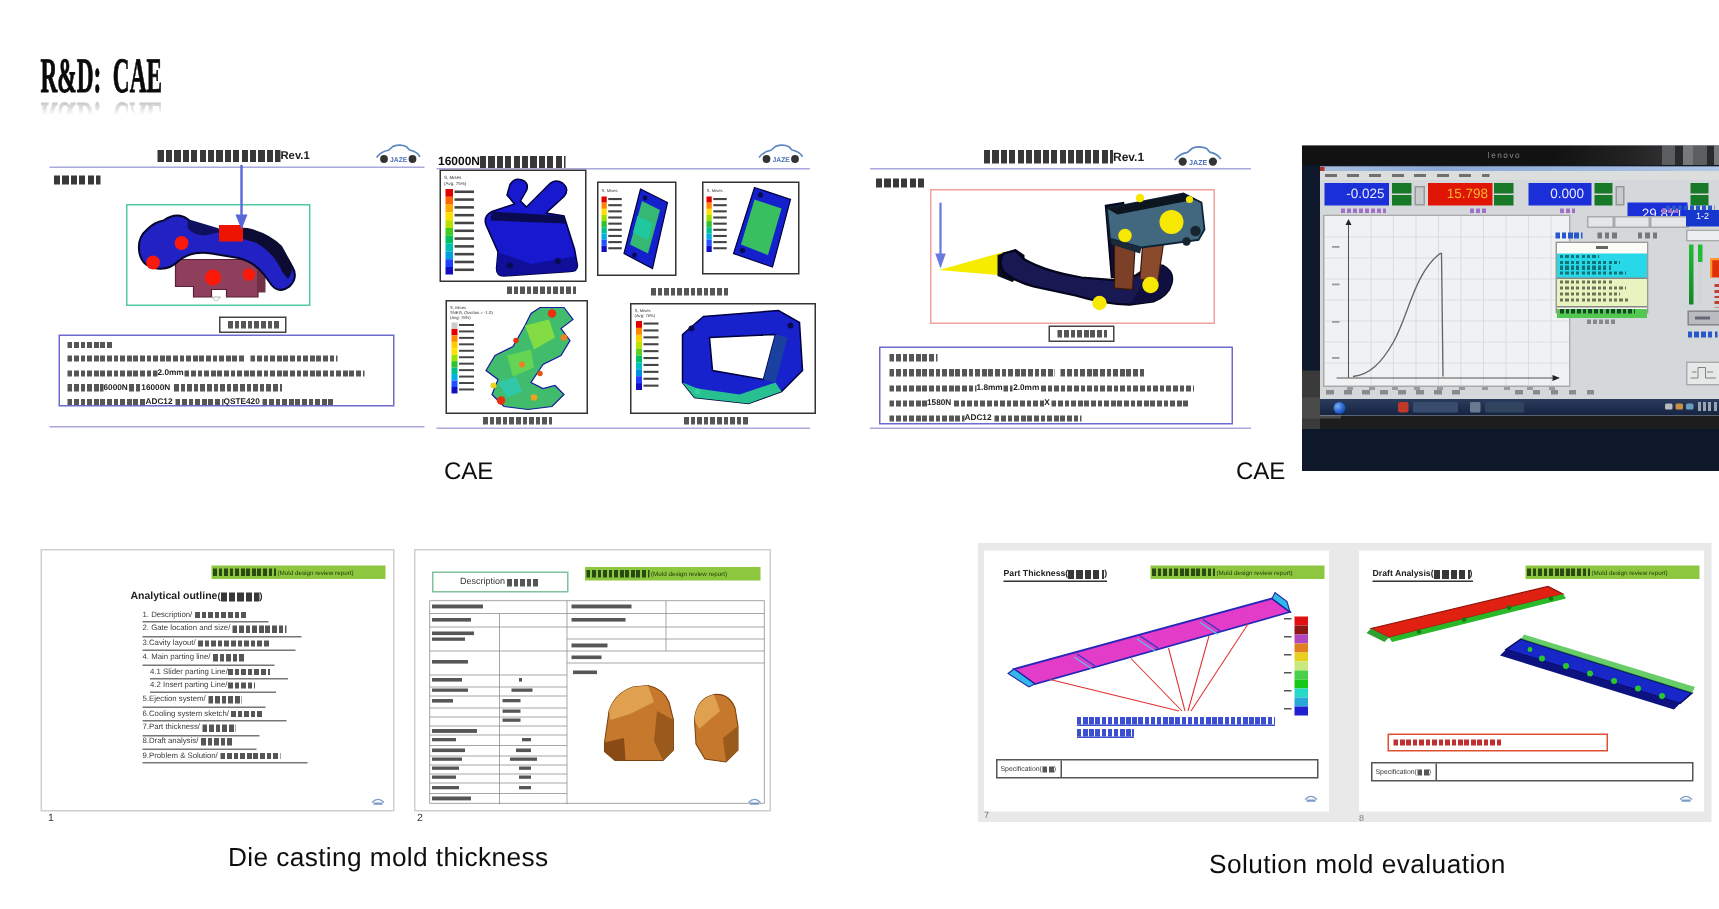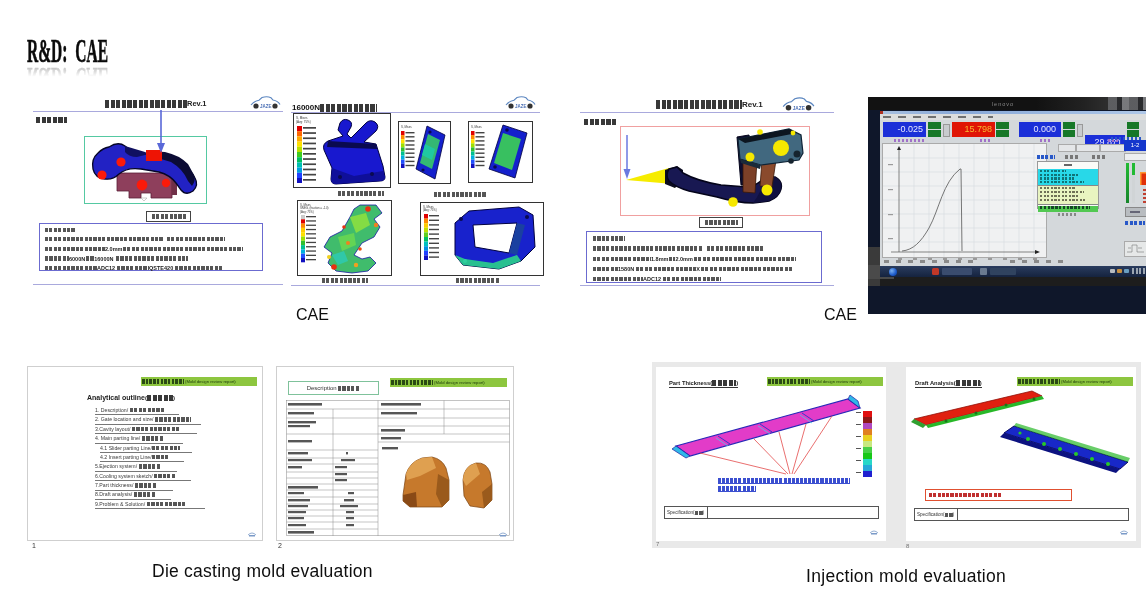--- a/index.html
+++ b/index.html
@@ -675,21 +675,21 @@
       </g>
     </svg>
   </div>
   <svg class="abs" style="left:221px;bottom:3px;" width="10" height="7">
       <path d="M1 5 Q5 1 9 5" stroke="#7a9ac8" fill="none" stroke-width="0.8"></path>
       <rect x="2" y="5" width="6" height="1.5" fill="#7a9ac8"></rect>
     </svg>
 </div>
 <div class="abs" style="left:32px;top:542px;font-size:7px;color:#333;">1</div>
 <div class="abs" style="left:278px;top:542px;font-size:7px;color:#333;">2</div>
-<div class="abs" style="left:152px;top:561px;font-size:17.5px;letter-spacing:0.25px;color:#0e0e0e;">Die casting mold evaluation</div>
+<div class="abs" style="left:152px;top:561px;font-size:17.5px;letter-spacing:0.25px;color:#0e0e0e;">Die casting mold thickness</div>
 
 <div class="abs" style="left:652px;top:362px;width:489px;height:186px;background:#e9e9e9;">
   <div class="abs" id="bra" style="left:4px;top:5px;width:230px;height:174px;background:#fff;">
     <div class="abs row" style="left:13px;top:13px;border-bottom:0.7px solid #333;padding-bottom:1px;">
       <span style="font-size:5.8px;font-weight:bold;color:#222;white-space:nowrap;">Part Thickness(</span>
         <span class="cjb" style="width:24px;height:5.5px;display:inline-block;"></span>
         <span style="font-size:5.8px;font-weight:bold;color:#222;">)</span>
     </div>
     <div class="abs row" style="left:111px;top:10px;width:116px;height:9px;background:#8dc63f;padding:0 1px;box-sizing:border-box;">
       <div class="cjg" style="width:42px;height:5px;"></div>
@@ -805,13 +805,13 @@
       <div style="width:0.5px;height:11px;background:#555;margin-left:3px;"></div>
     </div>
     <svg class="abs" style="left:213px;bottom:6px;" width="10" height="7">
         <path d="M1 5 Q5 1 9 5" stroke="#7a9ac8" fill="none" stroke-width="0.8"></path>
         <rect x="2" y="5" width="6" height="1.5" fill="#7a9ac8"></rect>
       </svg>
   </div>
 </div>
 <div class="abs" style="left:656px;top:541px;font-size:6px;color:#777;">7</div>
 <div class="abs" style="left:906px;top:543px;font-size:6px;color:#777;">8</div>
-<div class="abs" style="left:806px;top:566px;font-size:17.5px;letter-spacing:0.3px;color:#0e0e0e;">Injection mold evaluation</div>
+<div class="abs" style="left:806px;top:566px;font-size:17.5px;letter-spacing:0.3px;color:#0e0e0e;">Solution mold evaluation</div>
 
 </body></html>

